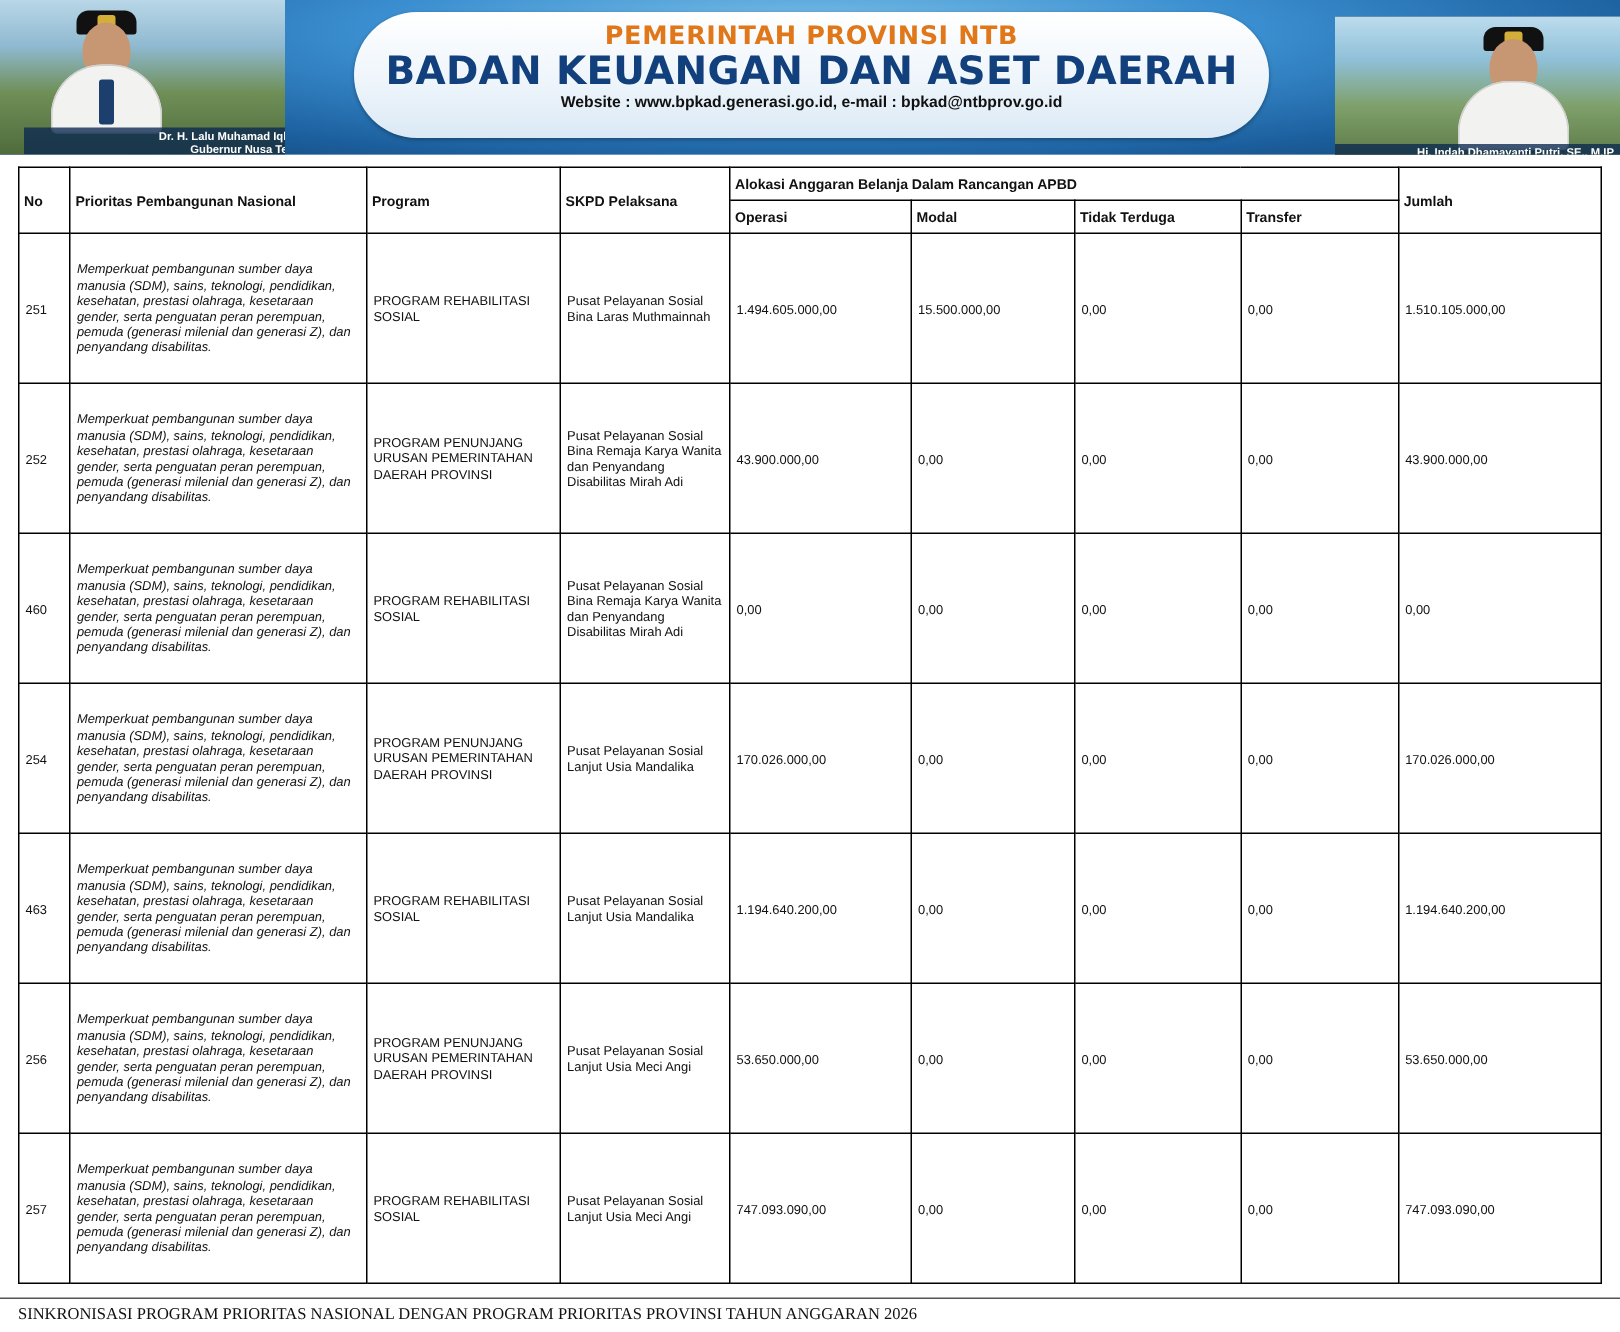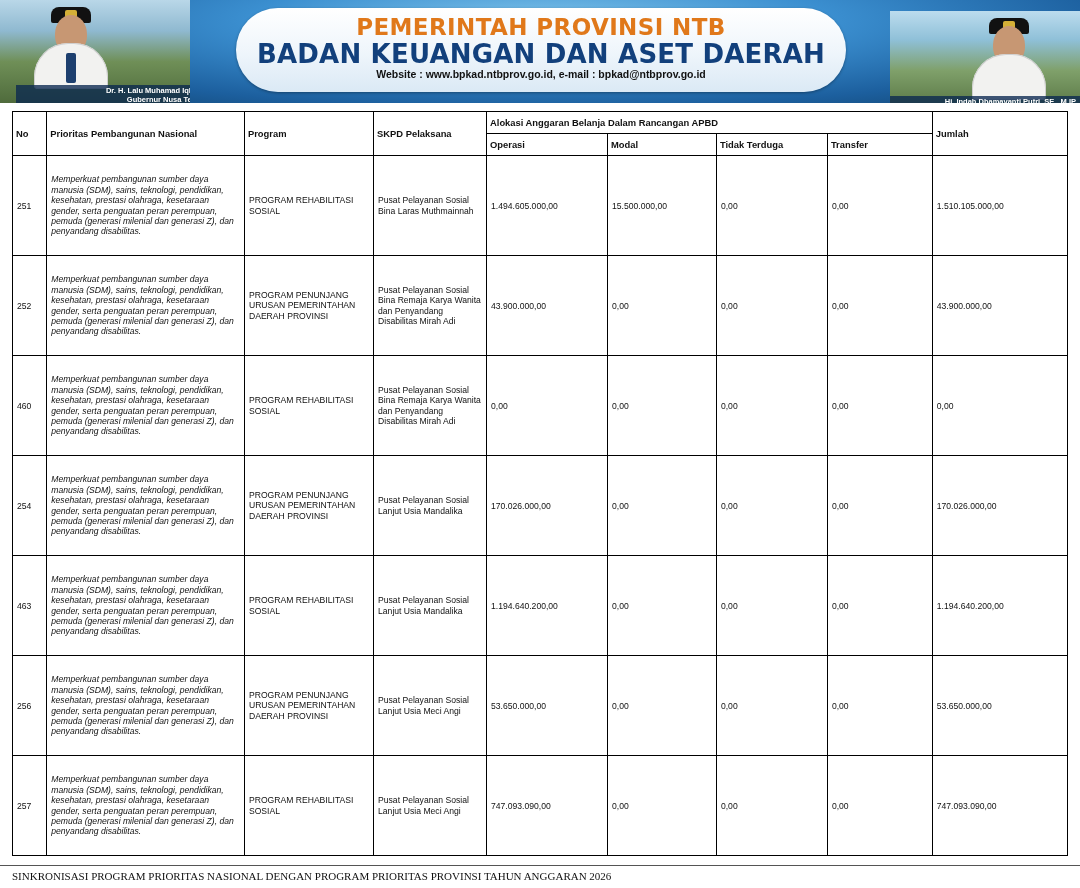--- a/index.html
+++ b/index.html
@@ -93,21 +93,21 @@
 
   .banner-center {
     position: absolute; left: 236px; top: 8px; width: 610px; height: 84px;
     background: linear-gradient(180deg,#ffffff 0%, #eef5fb 55%, #dbe9f5 100%);
     border-radius: 42px;
     box-shadow: 0 1px 3px rgba(0,0,0,.35);
     text-align: center;
     padding-top: 6px;
   }
   .t1 {
-    color: #e0781a; font-size: 23px; font-weight: bold; letter-spacing: .4px;
+    color: #e0781a; font-size: 17px; font-weight: bold; letter-spacing: .4px;
     font-family: "DejaVu Sans", sans-serif;
   }
   .t2 {
     color: #12407c; font-size: 26px; font-weight: bold; letter-spacing: .2px;
     line-height: 28px;
     font-family: "DejaVu Sans", sans-serif;
   }
   .t3 { color: #111; font-size: 10.5px; font-weight: bold; line-height: 13px; }
   .t4 { color: #111; font-size: 10.5px; font-weight: bold; line-height: 13px; }
 
@@ -176,21 +176,21 @@
       </div>
       <div class="namebar left">
         <div>Dr. H. Lalu Muhamad Iqbal, M.Hub.Int</div>
         <div>Gubernur Nusa Tenggara Barat</div>
       </div>
     </div>
 
     <div class="banner-center">
       <div class="t1">PEMERINTAH PROVINSI NTB</div>
       <div class="t2">BADAN KEUANGAN DAN ASET DAERAH</div>
-      <div class="t4">Website : www.bpkad.ntbprov.go.id, e-mail : bpkad@ntbprov.go.id</div>
+      <div class="t4">Website : www.bpkad.generasi.go.id, e-mail : bpkad@ntbprov.go.id</div>
     </div>
 
     <div class="banner-photo-right">
       <div class="photo-scenery-r"></div>
       <div class="person right">
         <div class="cap"></div>
         <div class="head"></div>
         <div class="body"></div>
       </div>
       <div class="namebar right">

